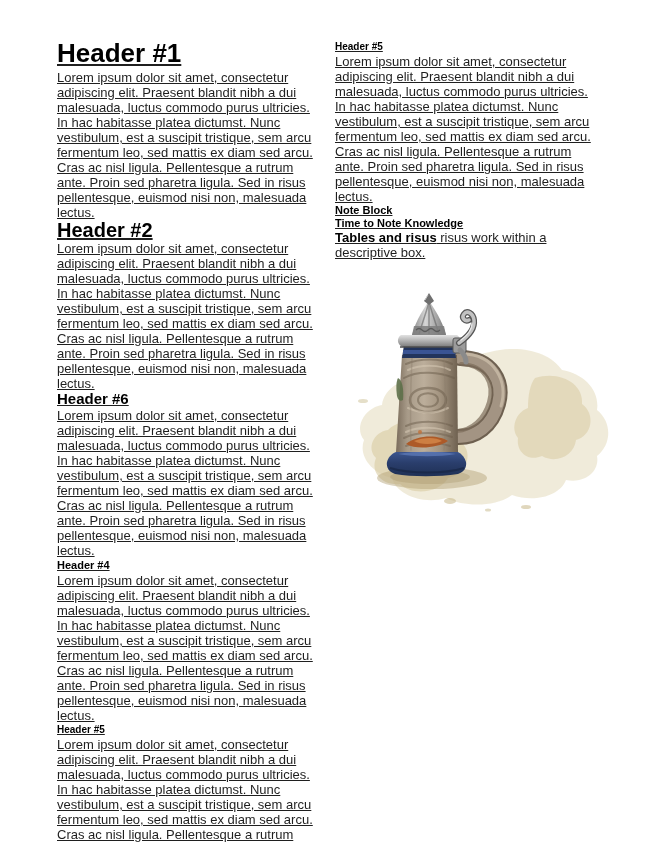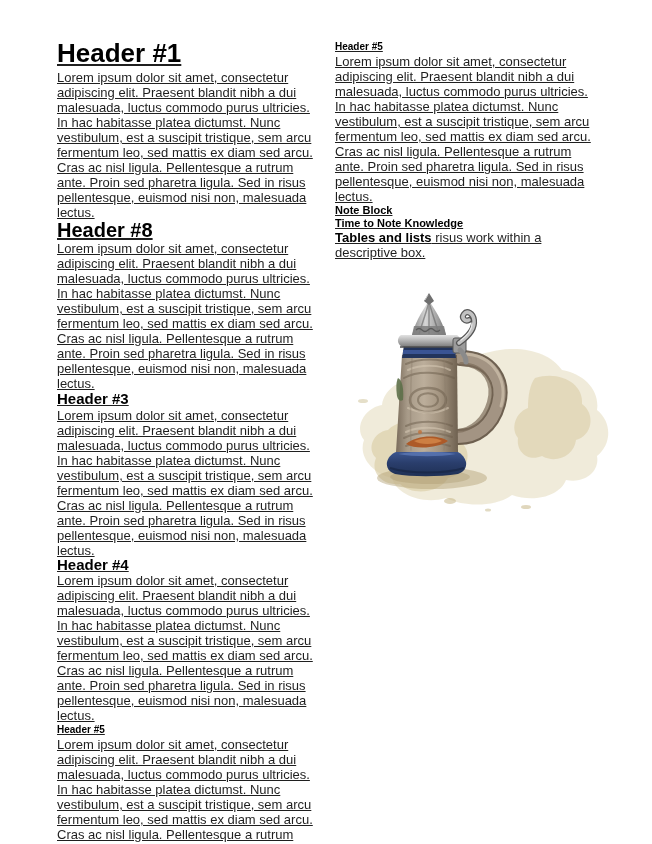--- a/index.html
+++ b/index.html
@@ -14,55 +14,55 @@
   .col { position:absolute; top:40px;text-decoration:underline; }
   .col-left  { left:57px;  width:257px; }
   .col-right { left:335px; width:258px; }
 
   .body-p { font-size:13px; line-height:15px; margin:0; color:#1f1f1f; }
 
   h1,h2,h3,h4,h5 { color:#000000; font-weight:bold; }
   h1 { font-size:26px; line-height:27px; margin:0 0 3px 0; }
   h2 { font-size:20px; line-height:21px; margin:0; }
   h3 { font-size:15px; line-height:16px; margin:0 0 1px 0; }
-  h4 { font-size:15px; line-height:14px; margin:0 0 1px 0; }
+  h4 { font-size:11px; line-height:14px; margin:0 0 1px 0; }
   h5 { font-size:10px; line-height:13px; margin:0 0 1px 0; }
 
   .minihead { font-size:11px; line-height:13px; font-weight:bold; color:#000; margin:0; }
   .bold-inline { font-weight:bold; color:#000; }
 
   .illustration {
     position:absolute; left:340px; top:288px;
     width:290px; height:230px;
   }
 </style>
 </head>
 <body>
 
 <div class="page">
 
   <div class="col col-left">
     <h1>Header #1</h1>
     <p class="body-p">Lorem ipsum dolor sit amet, consectetur adipiscing elit. Praesent blandit nibh a dui malesuada, luctus commodo purus ultricies. In hac habitasse platea dictumst. Nunc vestibulum, est a suscipit tristique, sem arcu fermentum leo, sed mattis ex diam sed arcu. Cras ac nisl ligula. Pellentesque a rutrum ante. Proin sed pharetra ligula. Sed in risus pellentesque, euismod nisi non, malesuada lectus.</p>
-    <h2>Header #8</h2>
+    <h2>Header #2</h2>
     <p class="body-p">Lorem ipsum dolor sit amet, consectetur adipiscing elit. Praesent blandit nibh a dui malesuada, luctus commodo purus ultricies. In hac habitasse platea dictumst. Nunc vestibulum, est a suscipit tristique, sem arcu fermentum leo, sed mattis ex diam sed arcu. Cras ac nisl ligula. Pellentesque a rutrum ante. Proin sed pharetra ligula. Sed in risus pellentesque, euismod nisi non, malesuada lectus.</p>
-    <h3>Header #3</h3>
+    <h3>Header #6</h3>
     <p class="body-p">Lorem ipsum dolor sit amet, consectetur adipiscing elit. Praesent blandit nibh a dui malesuada, luctus commodo purus ultricies. In hac habitasse platea dictumst. Nunc vestibulum, est a suscipit tristique, sem arcu fermentum leo, sed mattis ex diam sed arcu. Cras ac nisl ligula. Pellentesque a rutrum ante. Proin sed pharetra ligula. Sed in risus pellentesque, euismod nisi non, malesuada lectus.</p>
     <h4>Header #4</h4>
     <p class="body-p">Lorem ipsum dolor sit amet, consectetur adipiscing elit. Praesent blandit nibh a dui malesuada, luctus commodo purus ultricies. In hac habitasse platea dictumst. Nunc vestibulum, est a suscipit tristique, sem arcu fermentum leo, sed mattis ex diam sed arcu. Cras ac nisl ligula. Pellentesque a rutrum ante. Proin sed pharetra ligula. Sed in risus pellentesque, euismod nisi non, malesuada lectus.</p>
     <h5>Header #5</h5>
     <p class="body-p">Lorem ipsum dolor sit amet, consectetur adipiscing elit. Praesent blandit nibh a dui malesuada, luctus commodo purus ultricies. In hac habitasse platea dictumst. Nunc vestibulum, est a suscipit tristique, sem arcu fermentum leo, sed mattis ex diam sed arcu. Cras ac nisl ligula. Pellentesque a rutrum ante. Proin sed pharetra ligula. Sed in risus pellentesque, euismod nisi non, malesuada lectus.</p>
   </div>
 
   <div class="col col-right">
     <h5>Header #5</h5>
     <p class="body-p">Lorem ipsum dolor sit amet, consectetur adipiscing elit. Praesent blandit nibh a dui malesuada, luctus commodo purus ultricies. In hac habitasse platea dictumst. Nunc vestibulum, est a suscipit tristique, sem arcu fermentum leo, sed mattis ex diam sed arcu. Cras ac nisl ligula. Pellentesque a rutrum ante. Proin sed pharetra ligula. Sed in risus pellentesque, euismod nisi non, malesuada lectus.</p>
     <p class="minihead">Note Block</p>
     <p class="minihead">Time to Note Knowledge</p>
-    <p class="body-p"><span class="bold-inline">Tables and lists</span><span> risus work within a descriptive box.</span></p>
+    <p class="body-p"><span class="bold-inline">Tables and risus</span><span> risus work within a descriptive box.</span></p>
   </div>
 
   <svg class="illustration" viewBox="0 0 290 230" xmlns="http://www.w3.org/2000/svg">
     <defs>
       <linearGradient id="bodyGrad" x1="0" y1="0" x2="1" y2="0">
         <stop offset="0" stop-color="#7a6c5b"></stop>
         <stop offset="0.18" stop-color="#a79a88"></stop>
         <stop offset="0.45" stop-color="#bcae9b"></stop>
         <stop offset="0.72" stop-color="#a2937f"></stop>
         <stop offset="1" stop-color="#6f6150"></stop>

